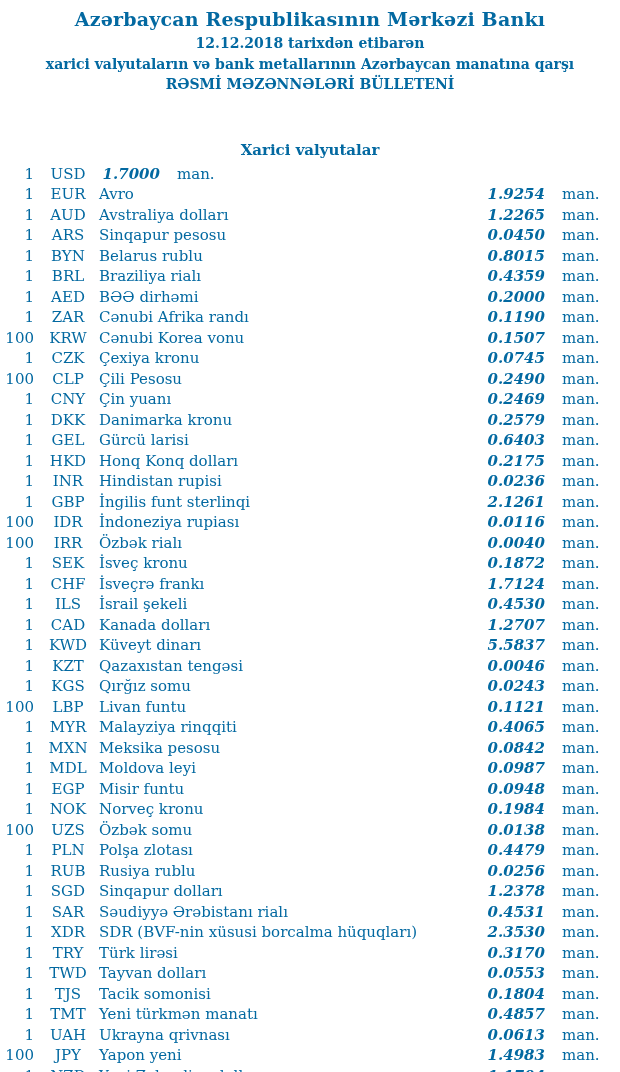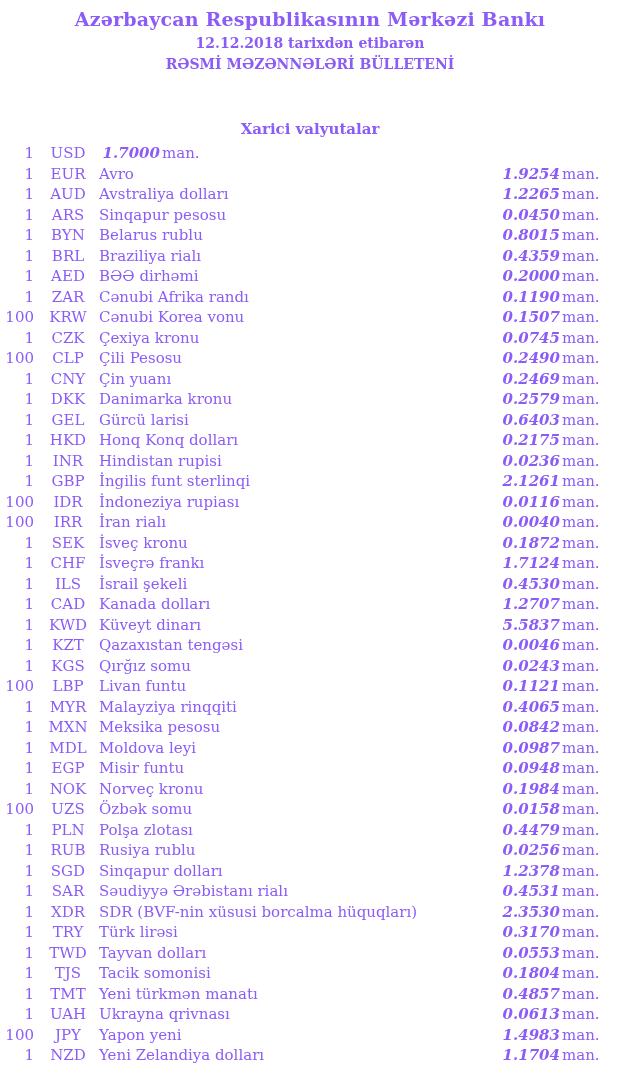--- a/index.html
+++ b/index.html
@@ -5,21 +5,21 @@
   html, body {
     margin: 0;
     padding: 0;
     background: #ffffff;
   }
   .page {
     position: relative;
     width: 620px;
     height: 1072px;
     background: #ffffff;
-    color: #8b5cf6;
+    color: #0369a1;
     font-family: "DejaVu Serif", "Liberation Serif", serif;
     overflow: hidden;
     box-sizing: border-box;
   }
   .doc-header {
     text-align: center;
     padding-top: 5px;
   }
   .bank-name {
     font-size: 19px;
@@ -68,34 +68,35 @@
   }
   .col-rate {
     width: 70px;
     text-align: right;
     font-weight: bold;
     font-style: italic;
     flex: 0 0 auto;
   }
   .col-unit {
     width: 40px;
-    padding-left: 2px;
+    padding-left: 17px;
     margin-right: 18px;
     text-align: left;
     flex: 0 0 auto;
   }
 </style>
 </head>
 <body>
 
 <div class="page">
 
   <div class="doc-header">
     <div class="bank-name">Azərbaycan Respublikasının Mərkəzi Bankı</div>
     <div class="header-line">12.12.2018 tarixdən etibarən</div>
+    <div class="header-line">xarici valyutaların və bank metallarının Azərbaycan manatına qarşı</div>
     <div class="header-line">RƏSMİ MƏZƏNNƏLƏRİ BÜLLETENİ</div>
   </div>
 
   <div class="section-title">Xarici valyutalar</div>
 
   <div class="rates-table">
   <div class="rate-row">
     <span class="col-qty">1</span>
     <span class="col-code">USD</span>
     <span class="col-rate">1.7000</span>
@@ -234,21 +235,21 @@
     <span class="col-qty">100</span>
     <span class="col-code">IDR</span>
     <span class="col-name">İndoneziya rupiası</span>
     <span class="col-rate">0.0116</span>
     <span class="col-unit">man.</span>
   </div>
 
   <div class="rate-row">
     <span class="col-qty">100</span>
     <span class="col-code">IRR</span>
-    <span class="col-name">İran rialı</span>
+    <span class="col-name">Özbək rialı</span>
     <span class="col-rate">0.0040</span>
     <span class="col-unit">man.</span>
   </div>
 
   <div class="rate-row">
     <span class="col-qty">1</span>
     <span class="col-code">SEK</span>
     <span class="col-name">İsveç kronu</span>
     <span class="col-rate">0.1872</span>
     <span class="col-unit">man.</span>
@@ -347,21 +348,21 @@
     <span class="col-code">NOK</span>
     <span class="col-name">Norveç kronu</span>
     <span class="col-rate">0.1984</span>
     <span class="col-unit">man.</span>
   </div>
 
   <div class="rate-row">
     <span class="col-qty">100</span>
     <span class="col-code">UZS</span>
     <span class="col-name">Özbək somu</span>
-    <span class="col-rate">0.0158</span>
+    <span class="col-rate">0.0138</span>
     <span class="col-unit">man.</span>
   </div>
 
   <div class="rate-row">
     <span class="col-qty">1</span>
     <span class="col-code">PLN</span>
     <span class="col-name">Polşa zlotası</span>
     <span class="col-rate">0.4479</span>
     <span class="col-unit">man.</span>
   </div>

